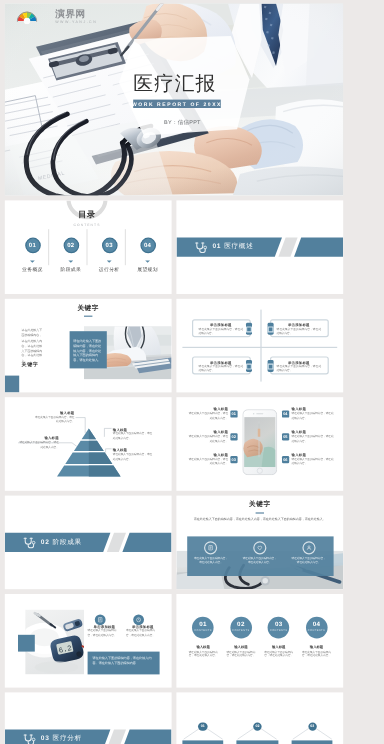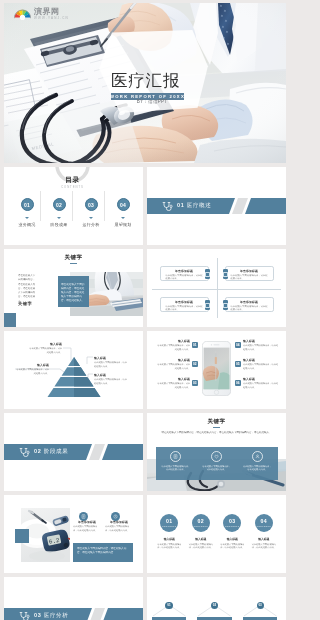--- a/index.html
+++ b/index.html
@@ -276,29 +276,29 @@
           <ellipse cx="118" cy="110" rx="3" ry="2" fill="#fbfcfd" transform="rotate(-24 118 110)"></ellipse>
 
           <rect width="282" height="160" fill="url(#vign)"></rect>
         </g>
       </svg>
 
       <svg class="abs" style="left:0;top:0" width="282" height="160" viewBox="0 0 282 160">
         <path d="M 108.0 29.5 L 188.4 27.0 L 203.9 63.2 L 193.6 104.7 L 115.9 109.9 L 95.1 65.8 Z" fill="#ffffff" opacity="0.88"></path>
       </svg>
 
-      <div class="abs" style="left:107px;top:68px;width:160px">
+      <div class="abs" style="left:107px;top:58px;width:160px">
         <div style="font-size:16.5px;line-height:18px;letter-spacing:0.8px;color:#303030;font-weight:400">医疗汇报</div>
         <div style="margin-top:4px;background:#5b7f9b;width:73px;height:7px;display:flex;align-items:center;justify-content:center">
           <span style="font-size:4.2px;letter-spacing:1.3px;color:#fff;font-weight:700;white-space:nowrap">WORK REPORT OF 20XX</span>
         </div>
       </div>
       <div class="abs" style="left:110px;top:96px;width:76px;text-align:center;font-size:4.6px;color:#6d7074;letter-spacing:0.2px">BY：信信PPT</div>
 
-      <div class="abs" style="left:10px;top:4px;display:flex;align-items:center;gap:3px;opacity:0.92">
+      <div class="abs" style="left:10px;top:4px;display:flex;align-items:center;gap:15px;opacity:0.92">
         <svg width="17" height="13" viewBox="0 0 34 26">
           <g transform="translate(17,21)">
             <path d="M0 0 L-15.6 0 A15.6 15.6 0 0 1 -13.5 -7.8 Z" fill="#e8312a"></path>
             <path d="M0 0 L-13.5 -7.8 A15.6 15.6 0 0 1 -7.8 -13.5 Z" fill="#f29100"></path>
             <path d="M0 0 L-7.8 -13.5 A15.6 15.6 0 0 1 0 -15.6 Z" fill="#ffd400"></path>
             <path d="M0 0 L0 -15.6 A15.6 15.6 0 0 1 7.8 -13.5 Z" fill="#8cc63e"></path>
             <path d="M0 0 L7.8 -13.5 A15.6 15.6 0 0 1 13.5 -7.8 Z" fill="#00a99d"></path>
             <path d="M0 0 L13.5 -7.8 A15.6 15.6 0 0 1 15.6 0 Z" fill="#0071bc"></path>
             <circle cx="0" cy="0" r="5.4" fill="#ffffff"></circle>
             <path d="M-16.5 1.5 A16.5 16.5 0 0 1 16.5 1.5" stroke="#8e8e8e" stroke-width="1.6" fill="none"></path>

